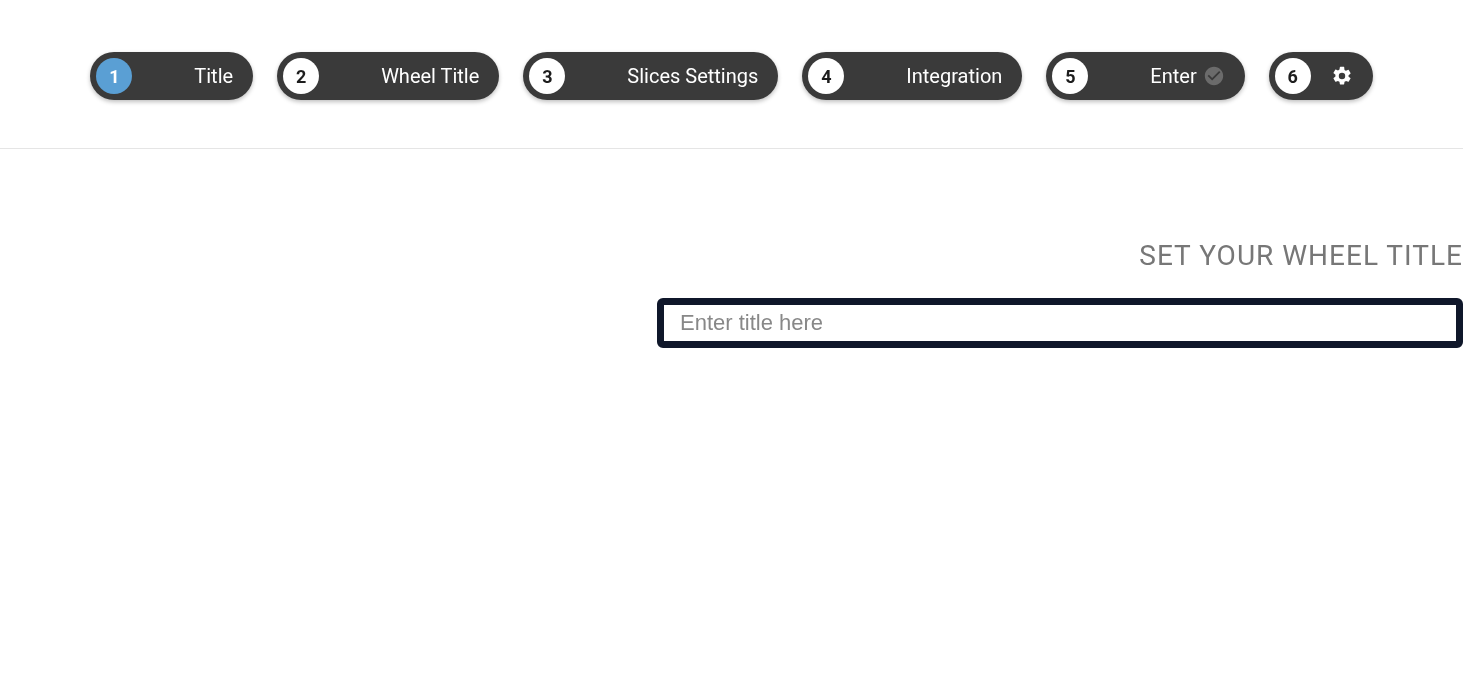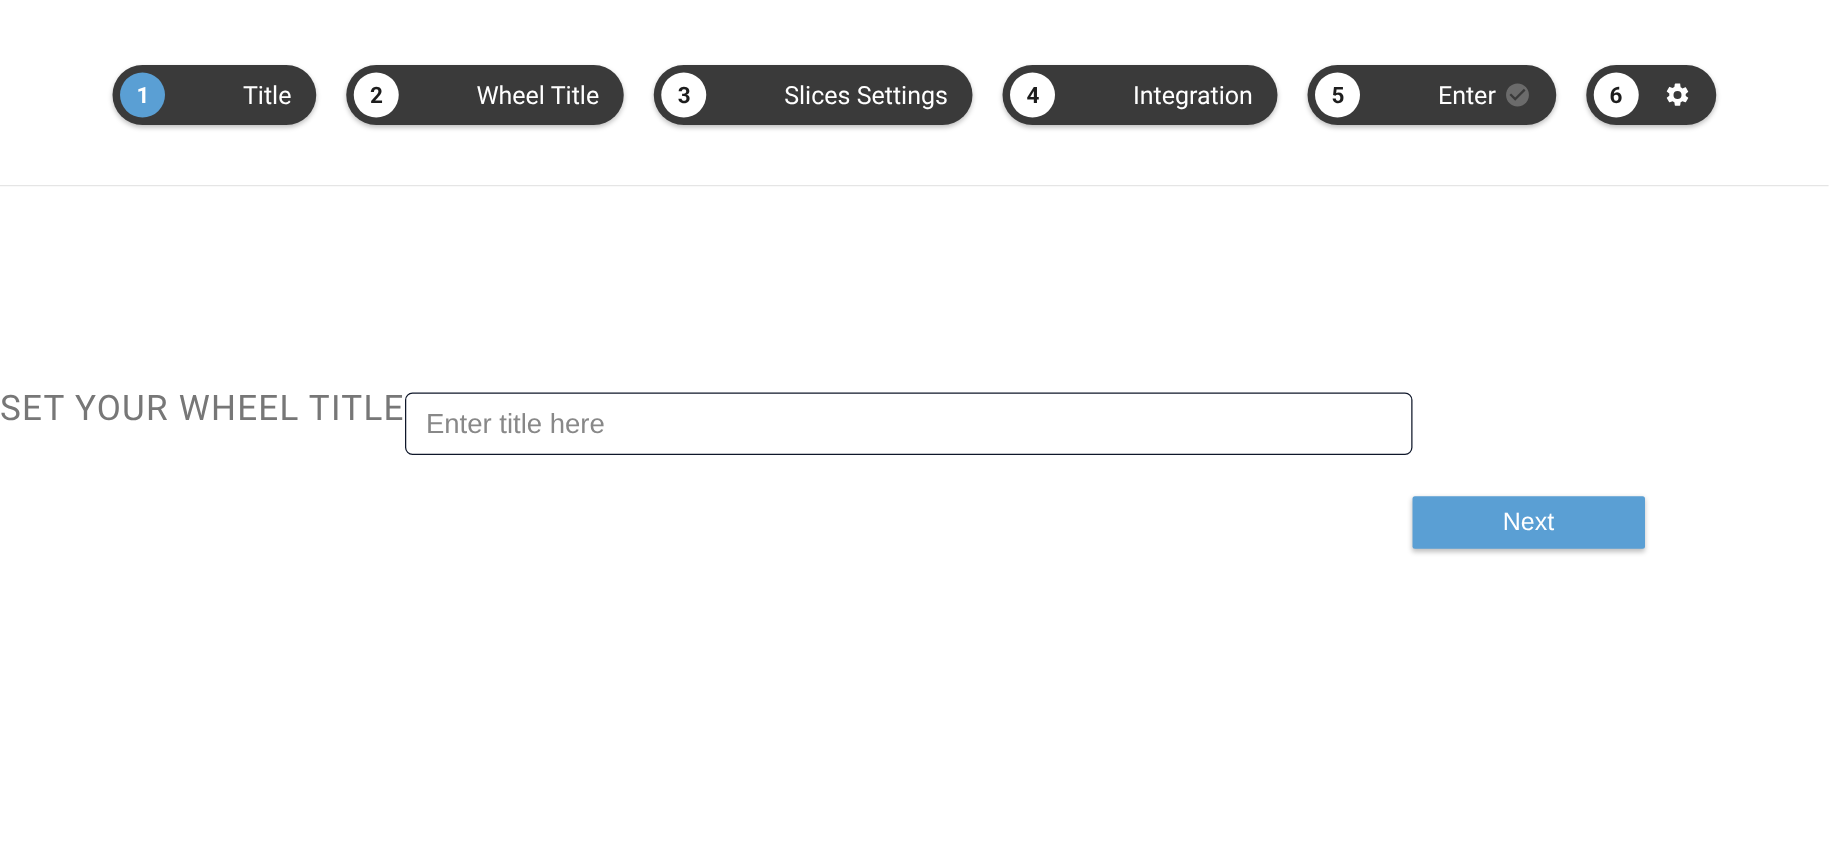--- a/index.html
+++ b/index.html
@@ -68,37 +68,37 @@
     .check-icon svg {
       fill: #6b6b6b;
     }
     .gear-icon svg {
       fill: #ffffff;
     }
 
     .content {
       padding-top: 90px;
       display: flex;
-      flex-direction: row;
-      align-items: center;
+      flex-direction: column;
+      align-items: flex-end;
     }
     .content-title {
       color: #777;
       font-size: 28px;
       font-weight: 400;
       letter-spacing: 1px;
       margin-bottom: 26px;
     }
     .title-input {
       width: 806px;
       height: 50px;
       padding: 0 16px;
       font-size: 22px;
       color: #444;
-      border: 1px solid #0f172a;
+      border: 7px solid #0f172a;
       border-radius: 6px;
       outline: none;
       background: #fff;
     }
     .title-input::placeholder {
       color: #888;
     }
     .next-btn {
       margin-top: 158px;
       width: 186px;
@@ -154,14 +154,13 @@
           <path d="M19.14,12.94a7.07,7.07,0,0,0,.05-.94,7.07,7.07,0,0,0-.05-.94l2.03-1.58a.5.5,0,0,0,.12-.64l-1.92-3.32a.5.5,0,0,0-.61-.22l-2.39.96a7.22,7.22,0,0,0-1.63-.94l-.36-2.54A.5.5,0,0,0,13.88,2H10.12a.5.5,0,0,0-.49.42L9.27,4.96a7.22,7.22,0,0,0-1.63.94l-2.39-.96a.5.5,0,0,0-.61.22L2.72,8.48a.5.5,0,0,0,.12.64l2.03,1.58a7.07,7.07,0,0,0-.05.94,7.07,7.07,0,0,0,.05.94L2.84,14.16a.5.5,0,0,0-.12.64l1.92,3.32a.5.5,0,0,0,.61.22l2.39-.96a7.22,7.22,0,0,0,1.63.94l.36,2.54a.5.5,0,0,0,.49.42h3.76a.5.5,0,0,0,.49-.42l.36-2.54a7.22,7.22,0,0,0,1.63-.94l2.39.96a.5.5,0,0,0,.61-.22l1.92-3.32a.5.5,0,0,0-.12-.64ZM12,15.5A3.5,3.5,0,1,1,15.5,12,3.5,3.5,0,0,1,12,15.5Z"></path>
         </svg>
     </span>
   </div>
 
 </div>
 
 <div class="content">
   <h2 class="content-title">SET YOUR WHEEL TITLE</h2>
   <input type="text" class="title-input" placeholder="Enter title here" style="">
-  <button class="next-btn">Next</button>
 </div>
 
 </body></html>

